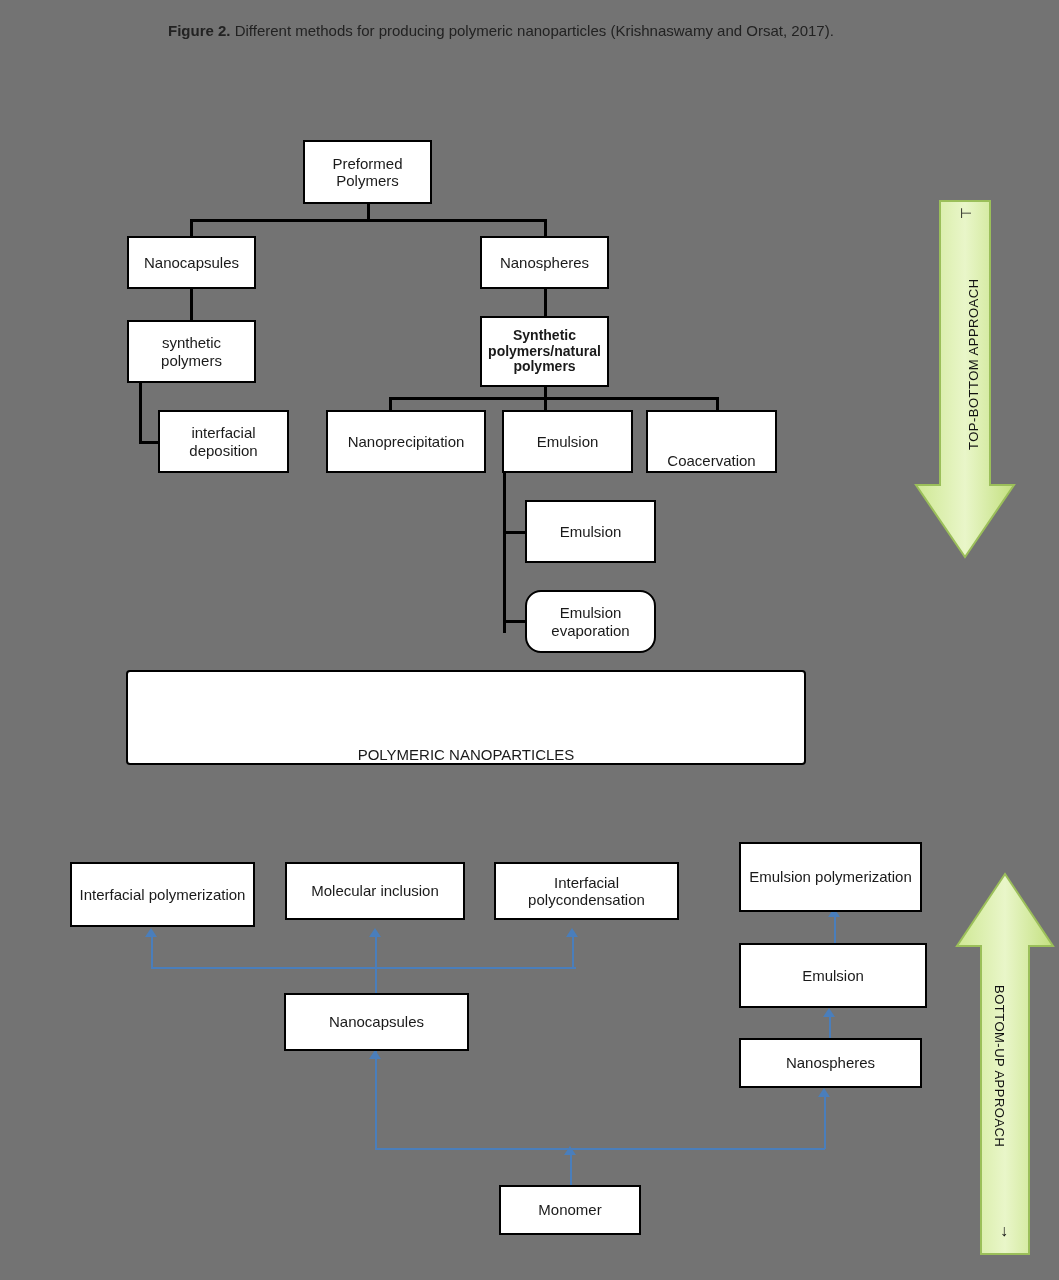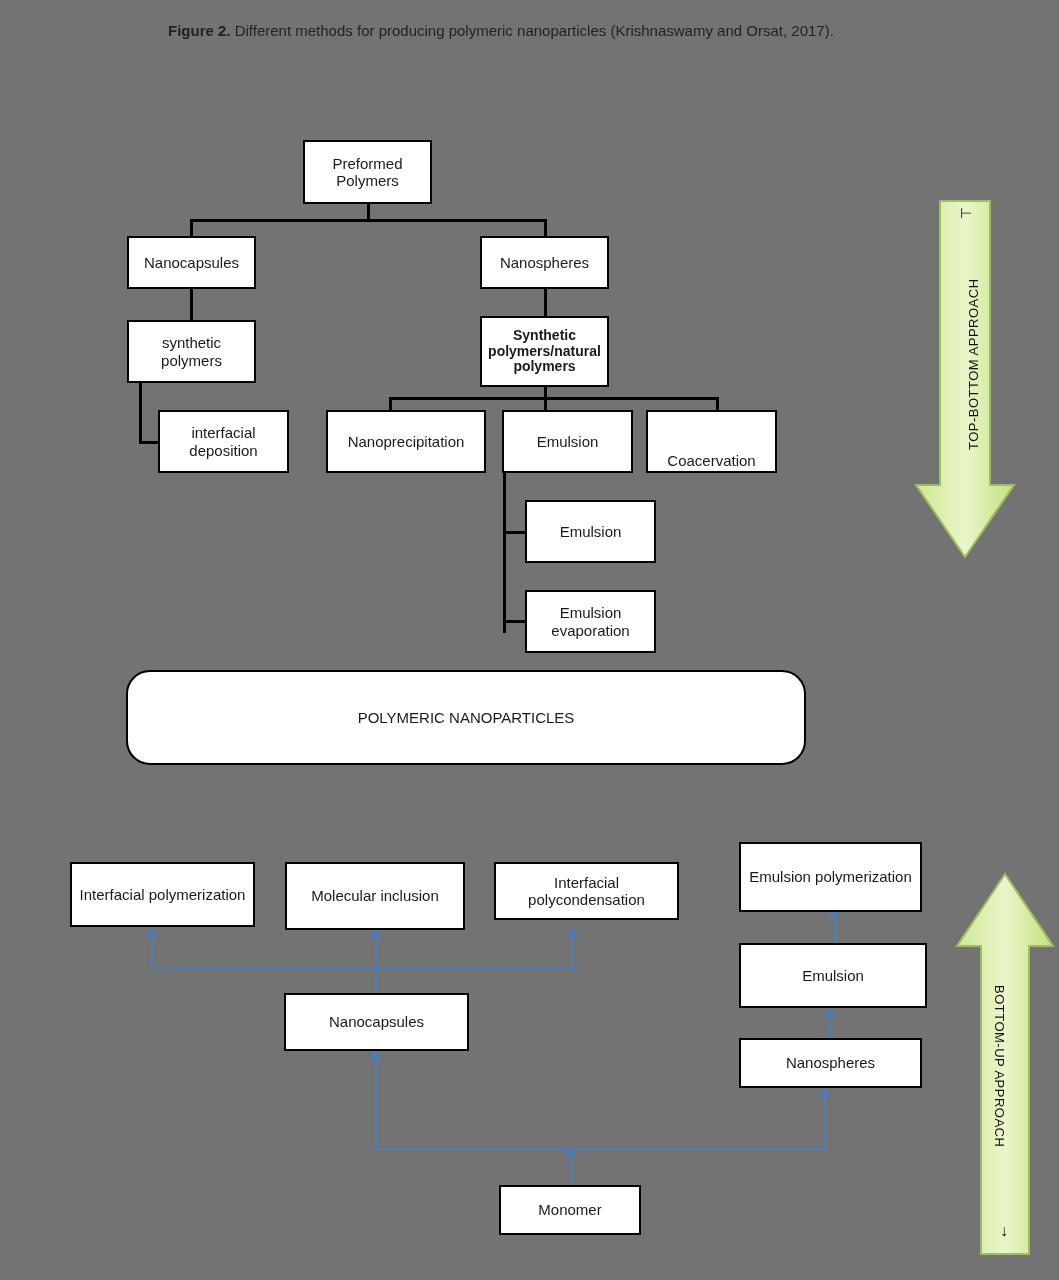--- a/index.html
+++ b/index.html
@@ -45,24 +45,24 @@
     padding: 2px 4px;
     z-index: 3;
   }
   .box.small { font-size: 14px; }
   .box.tight { line-height: 1.1; font-weight: bold; }
 
   .rounded {
     position: absolute;
     box-sizing: border-box;
     border: 2.5px solid #000000;
-    border-radius: 24px;
+    border-radius: 4px;
     background: #ffffff;
     display: flex;
-    align-items: center;
+    align-items: flex-end;
     justify-content: center;
     text-align: center;
     font-size: 15px;
     z-index: 3;
   }
 
   
   .ln {
     position: absolute;
     background: #000000;
@@ -167,21 +167,21 @@
   </div>
 
   <div class="box" style="left:646px; top:410px; width:131px; height:63px;align-items:flex-end;">
     <span>Coacervation</span>
   </div>
 
   <div class="box" style="left:525px; top:500px; width:131px; height:63px;">
     <span>Emulsion</span>
   </div>
 
-  <div class="box" style="left:525px; top:590px; width:131px; height:63px;">
+  <div class="box" style="left:525px; top:590px; width:131px; height:63px;border-radius:16px;">
     <span>Emulsion evaporation</span>
   </div>
 
   <div class="rounded" style="left:126px; top:670px; width:680px; height:95px;">
     <span>POLYMERIC NANOPARTICLES</span>
   </div>
 
   <div class="greenarrow" style="left:910px; top:195px;">
     <svg width="110" height="370" viewBox="0 0 110 370">
       <defs>
@@ -223,21 +223,21 @@
   <div class="bl blv" style="left:375px; top:935px; height:33px;"></div>
   <div class="arrowhead-up" style="left:369px; top:928px;"></div>
 
   <div class="bl blv" style="left:572px; top:935px; height:33px;"></div>
   <div class="arrowhead-up" style="left:566px; top:928px;"></div>
 
   <div class="box" style="left:70px; top:862px; width:185px; height:65px;">
     <span>Interfacial polymerization</span>
   </div>
 
-  <div class="box" style="left:285px; top:862px; width:180px; height:68px;">
+  <div class="box" style="left:285px; top:862px; width:180px; height:58px;">
     <span>Molecular inclusion</span>
   </div>
 
   <div class="box" style="left:494px; top:862px; width:185px; height:58px;">
     <span>Interfacial polycondensation</span>
   </div>
 
   <div class="box" style="left:739px; top:842px; width:183px; height:70px;">
     <span>Emulsion polymerization</span>
   </div>

